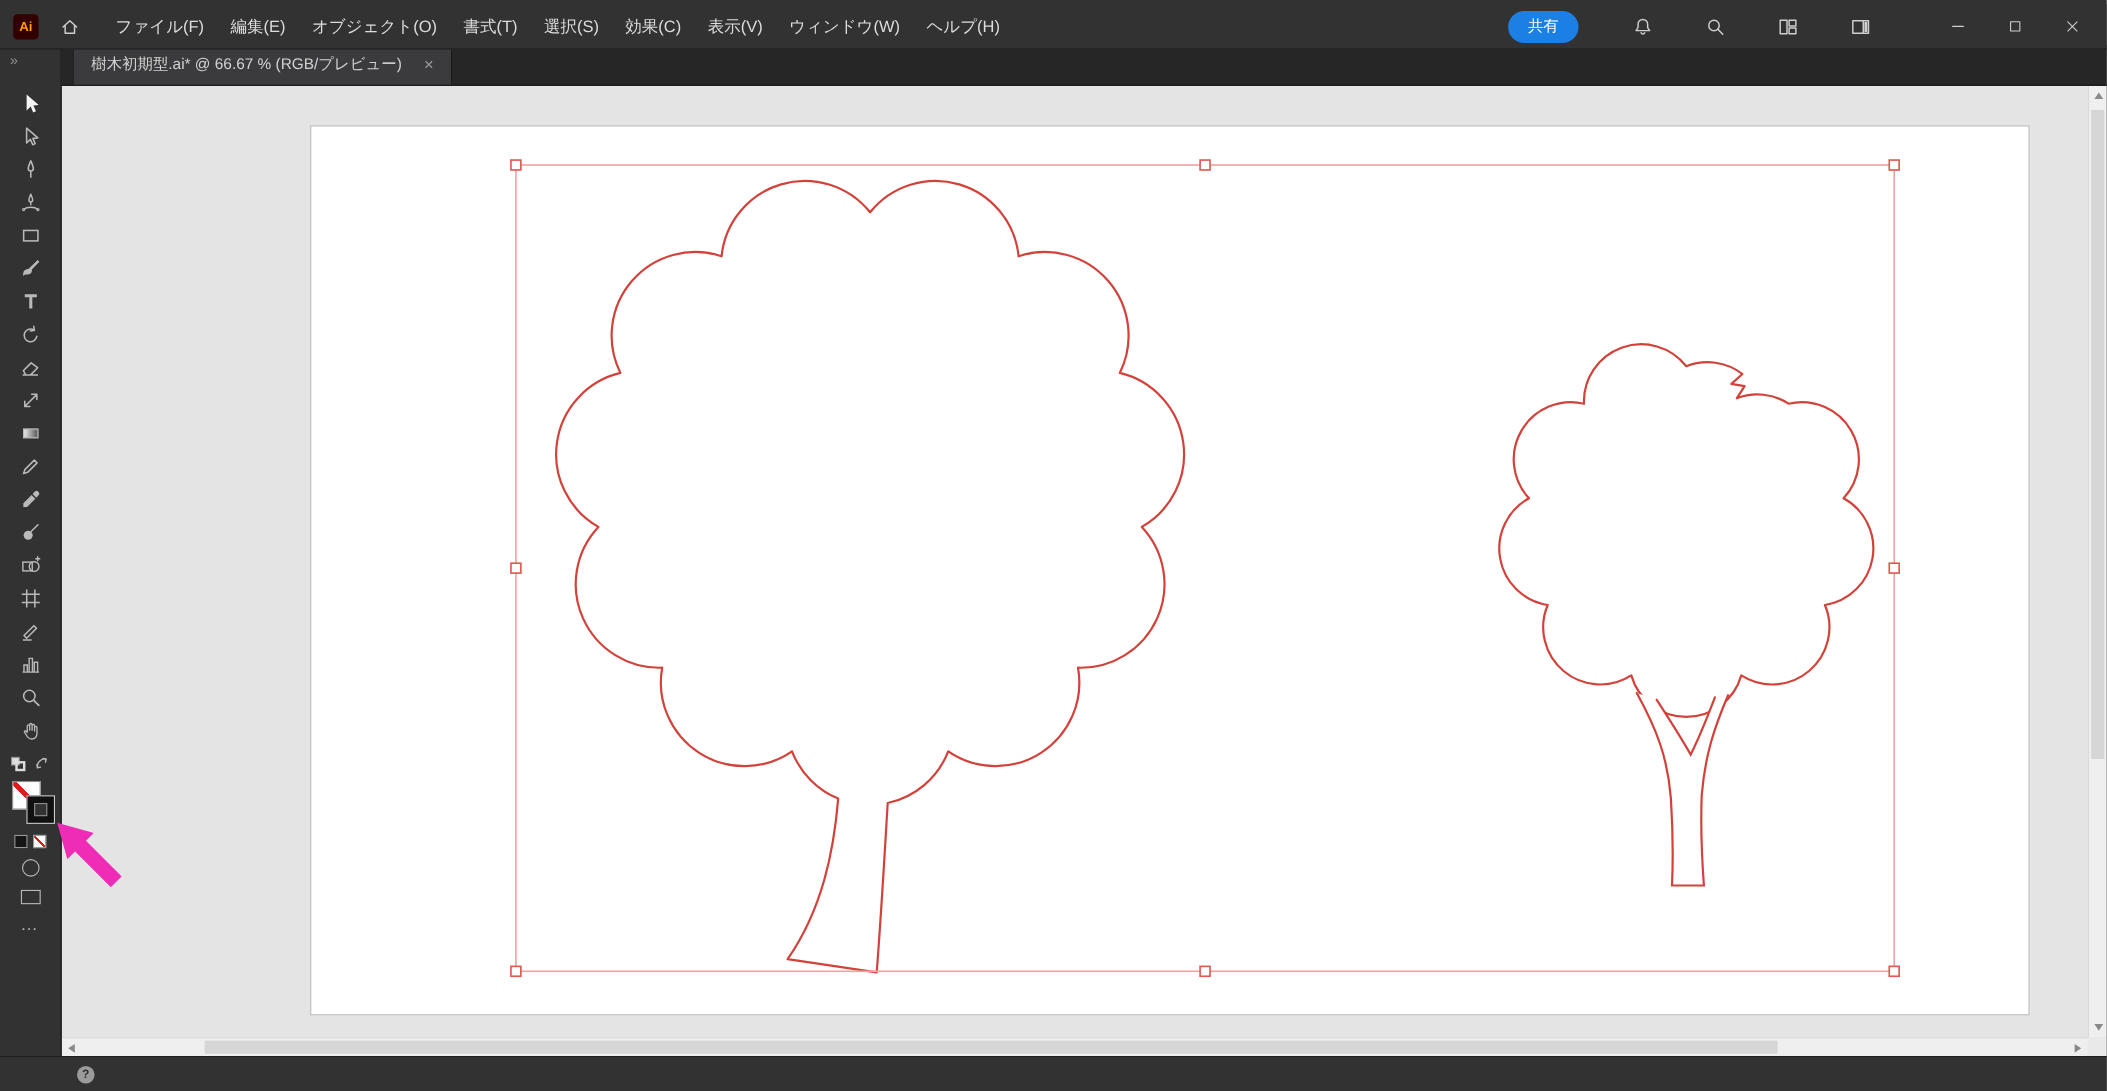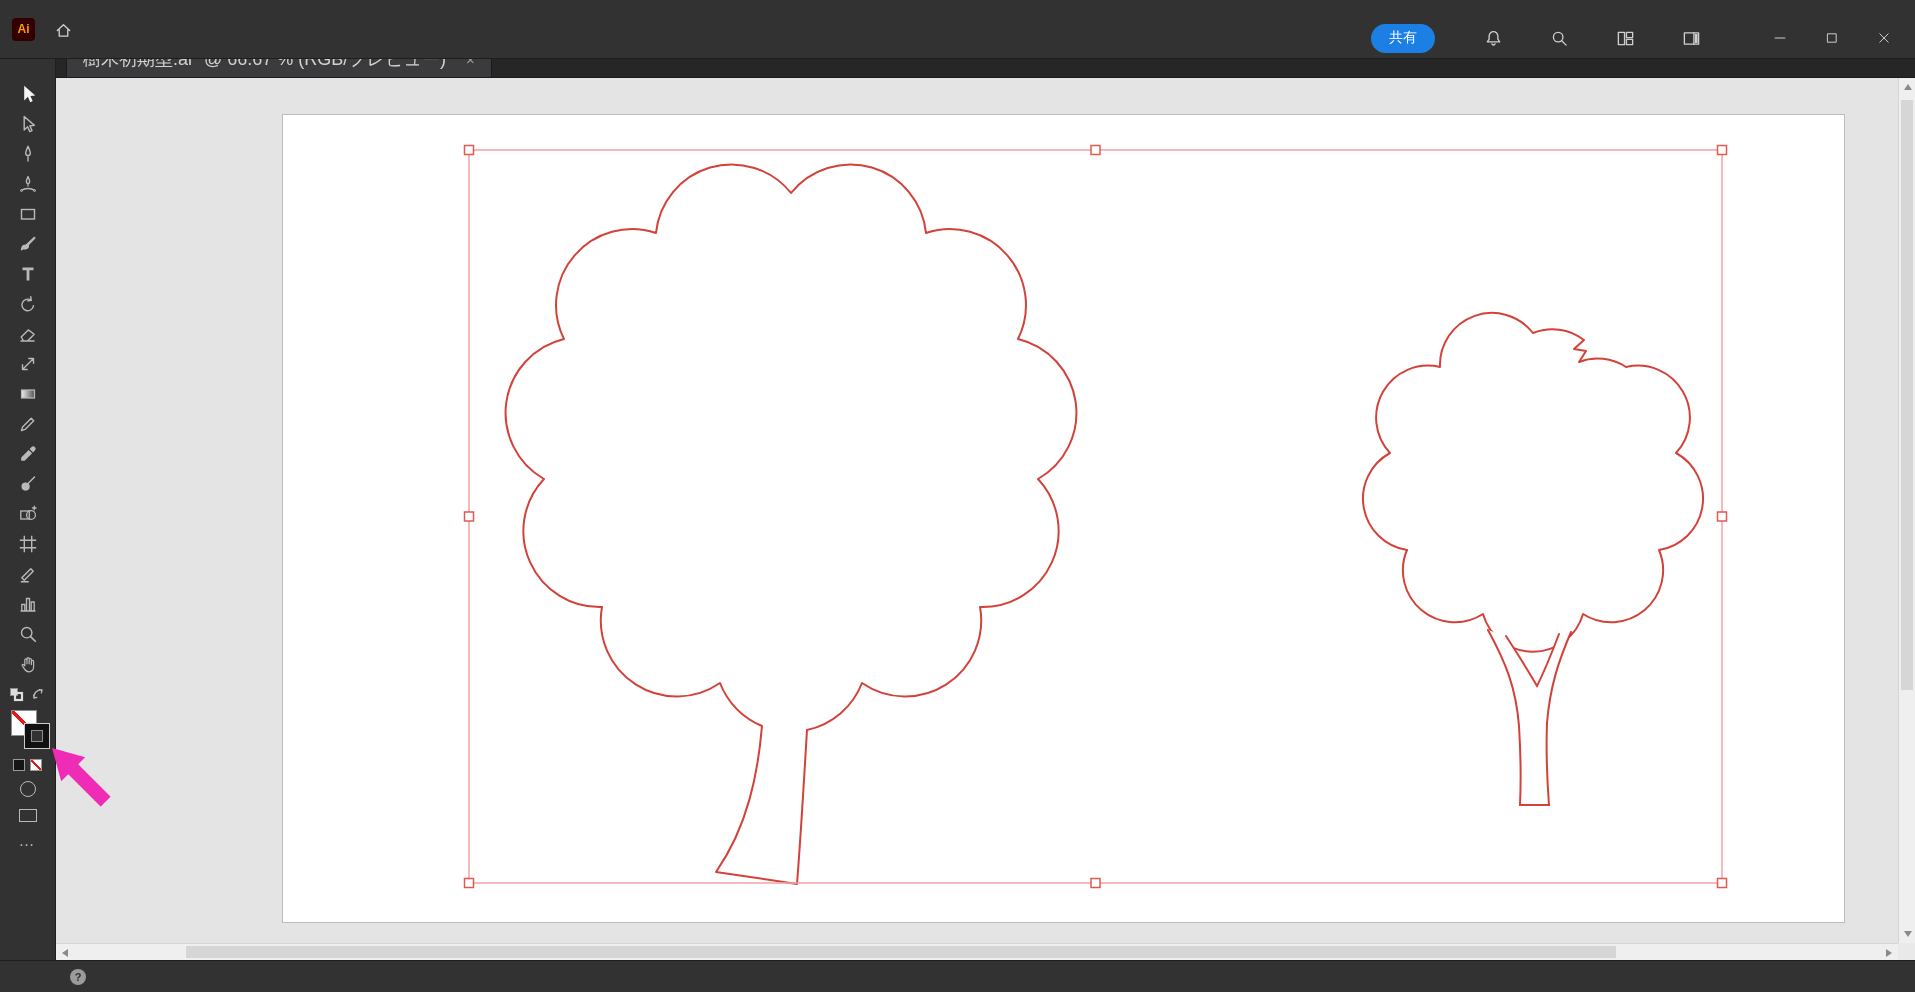--- a/index.html
+++ b/index.html
@@ -1,43 +1,43 @@
 <!DOCTYPE html>
 <html style="--accent_blue: #1b7fe3; --tree_stroke: #d3423a; --selection_line: #f2a3a3; --handle_border: #e05a52; --annotation_magenta: #ee2cb5; --chrome: #323233; --chrome_dark: #262627; --tab_bg: #3b3b3d; --pasteboard: #e4e4e4; --artboard_bg: #ffffff; --none_slash_red: #e01b1b;"><head>
 <meta charset="utf-8">
 <style>
   html,body{margin:0;padding:0;width:1915px;height:992px;overflow:hidden;
     background:var(--chrome,#323233);font-family:"Liberation Sans","DejaVu Sans",sans-serif;
     -webkit-font-smoothing:antialiased;}
   *{box-sizing:border-box;}
 
   
-  .menubar{position:absolute;left:0;top:18px;width:1915px;height:41px;
+  .menubar{position:absolute;left:0;top:4px;width:1915px;height:41px;
     background:var(--chrome,#323233);border-bottom:1px solid #1e1e1f;
-    display:flex;z-index:30;}
+    display:flex;align-items:center;z-index:30;}
   .ailogo{width:23px;height:23px;margin-left:12px;border-radius:4px;background:#330000;
     color:#ff9a00;font-size:12px;font-weight:bold;text-align:center;line-height:23px;flex:0 0 auto;}
   .mbicon{width:24px;height:24px;display:flex;align-items:center;justify-content:center;
     color:#cfcfcf;flex:0 0 auto;}
   .home{margin-left:16px;}
   .menus{display:flex;margin-left:18px;height:100%;align-items:center;}
   .mitem{color:#dcdcdc;font-size:15px;padding:0 12px;line-height:41px;white-space:nowrap;cursor:default;}
   .mb-right{margin-left:auto;display:flex;align-items:center;gap:42px;padding-right:18px;}
   .share{background:var(--accent_blue,#1b7fe3);color:#fff;border:none;border-radius:15px;
     height:29px;padding:0 18px;font-size:14px;font-family:inherit;margin-right:4px;}
   .wgroup{display:flex;align-items:center;gap:26px;margin-left:22px;}
   .wbtn{width:26px;height:26px;display:flex;align-items:center;justify-content:center;color:#cfcfcf;}
   .mi{stroke:currentColor;fill:none;stroke-width:1.4;stroke-linecap:round;stroke-linejoin:round;}
 
   
   .tabbar{position:absolute;left:56px;top:41px;right:0;height:37px;
     background:var(--chrome_dark,#262627);border-bottom:1px solid #1a1a1b;display:flex;align-items:stretch;z-index:20;}
   .tab{margin-left:10px;background:var(--tab_bg,#3b3b3d);display:flex;align-items:center;
     padding:0 16px;gap:20px;border-right:1px solid #1a1a1b;border-left:1px solid #1a1a1b;}
-  .tab-title{color:#d2d2d2;font-size:18px;white-space:nowrap;}
+  .tab-title{color:#d2d2d2;font-size:14px;white-space:nowrap;}
   .tclose{color:#9e9e9e;font-size:15px;line-height:1;}
 
   
   .toolbar{position:absolute;left:0;top:41px;width:56px;bottom:32px;
     background:var(--chrome,#323233);border-right:1px solid #1e1e1f;z-index:25;}
   .tb-expand{color:#8f8f8f;font-size:13px;padding:6px 0 0 9px;height:26px;}
   .tools{margin-top:12px;}
   .tool{height:30px;display:flex;align-items:center;justify-content:center;color:#b9b9b9;}
   .tool.sel{color:#f5f5f5;}
   .ticon{width:20px;height:20px;}
@@ -104,20 +104,31 @@
   </defs>
 </svg>
 
 <div class="menubar">
   <div class="ailogo">Ai</div>
   <span class="mbicon home">
     <svg class="mi" width="19" height="19" viewBox="0 0 20 20">
         <path d="M3.5 10 L10 4 L16.5 10 M5.5 8.5 V16 H14.5 V8.5"></path>
       </svg>
   </span>
+  <nav class="menus">
+    <span class="mitem">ファイル(F)</span>
+    <span class="mitem">編集(E)</span>
+    <span class="mitem">オブジェクト(O)</span>
+    <span class="mitem">書式(T)</span>
+    <span class="mitem">選択(S)</span>
+    <span class="mitem">効果(C)</span>
+    <span class="mitem">表示(V)</span>
+    <span class="mitem">ウィンドウ(W)</span>
+    <span class="mitem">ヘルプ(H)</span>
+  </nav>
   <div class="mb-right">
     <button class="share">共有</button>
     <span class="mbicon">
       <svg class="mi" width="19" height="19" viewBox="0 0 20 20">
           <path d="M10 2.8 a4.6 4.6 0 0 1 4.6 4.6 v3.2 l1.9 2.9 H3.5 l1.9 -2.9 V7.4 A4.6 4.6 0 0 1 10 2.8 Z M8.3 15.6 a1.8 1.8 0 0 0 3.4 0"></path>
         </svg>
     </span>
     <span class="mbicon">
       <svg class="mi" width="19" height="19" viewBox="0 0 20 20">
           <circle cx="8.6" cy="8.6" r="5"></circle>

